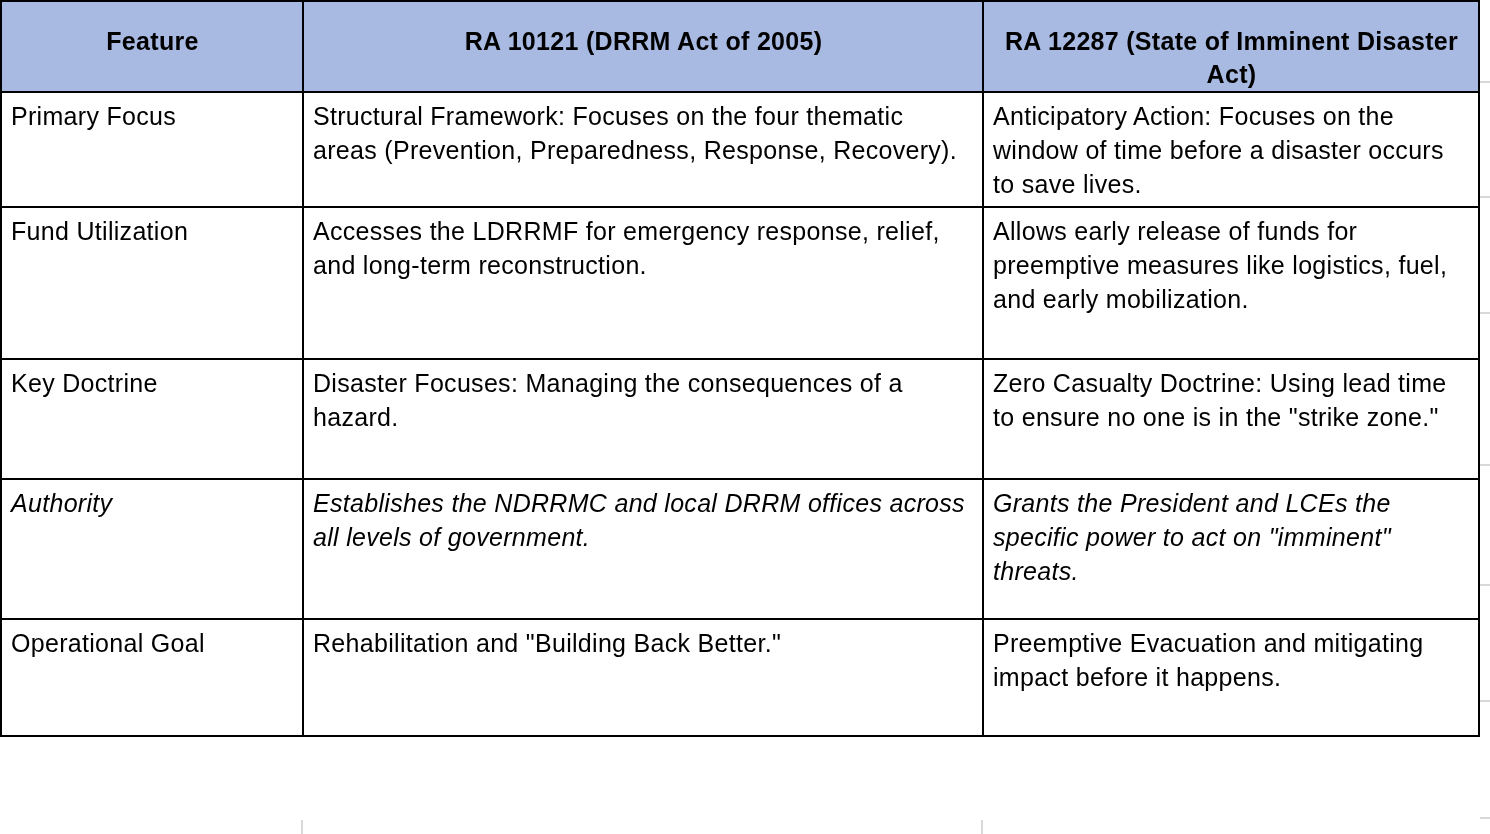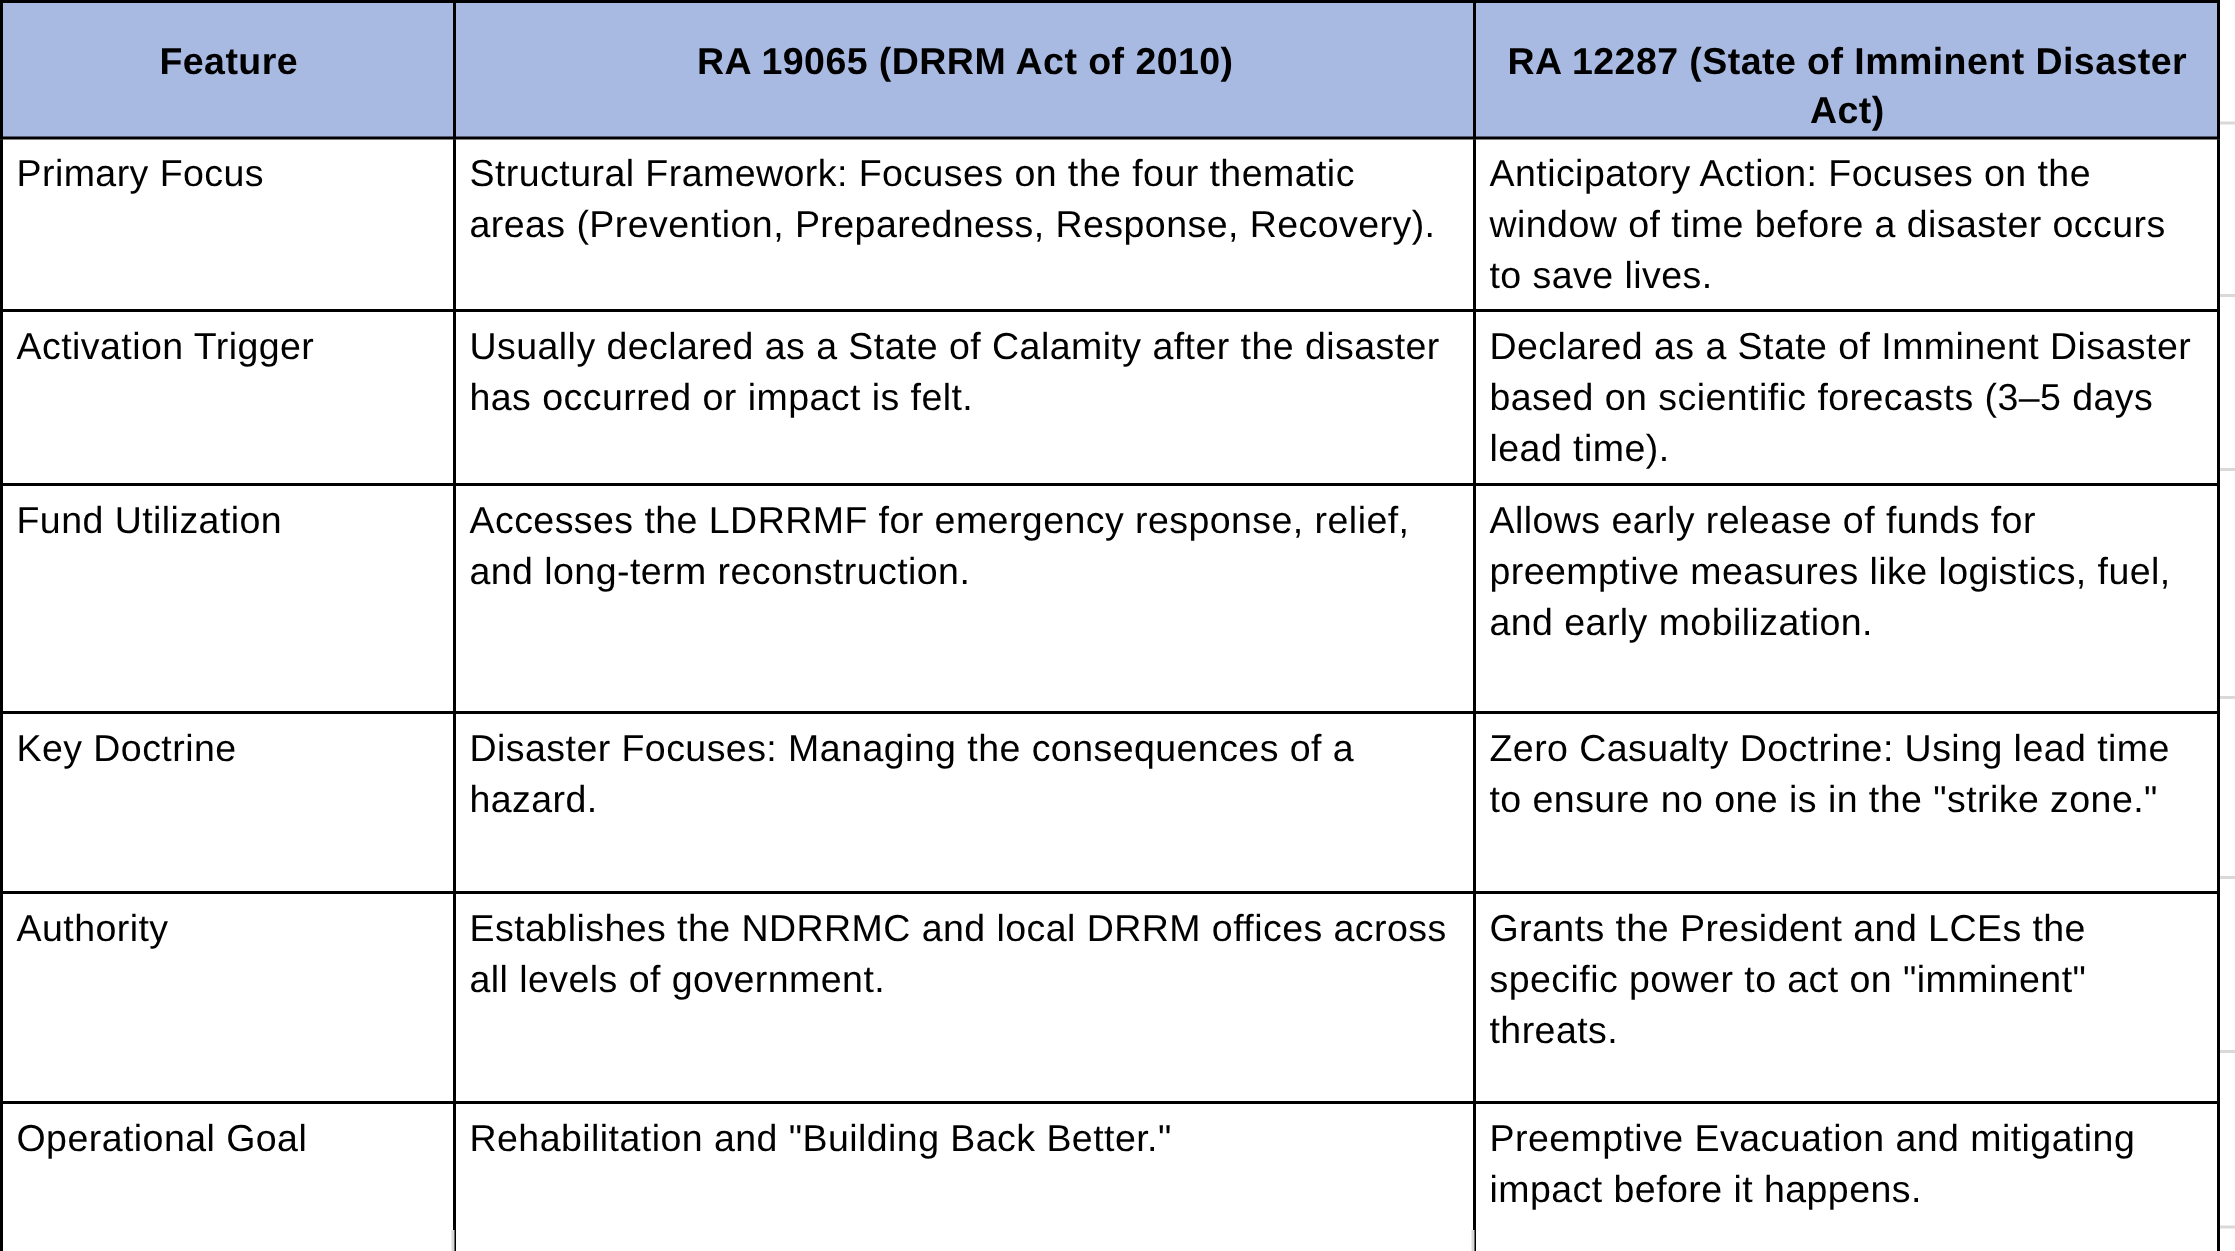--- a/index.html
+++ b/index.html
@@ -39,21 +39,21 @@
     text-align:center;
     line-height:33px;
     padding-top:23px;
   }
   
   tr.h-head{height:82px;}
   tr.h-r0{height:115px;}
   tr.h-r1{height:116px;}
   tr.h-r2{height:152px;}
   tr.h-r3{height:120px;}
-  tr.h-r4{height:140px;}
+  tr.h-r4{height:140px;font-style:italic;}
   tr.h-r5{height:117px;margin-left:19px;}
 
   
   .gridline{position:absolute;background:var(--gridline);}
   .gl-h{height:2px;left:1480px;width:10px;}
   .gl-v{width:2px;top:820px;height:14px;}
 </style>
 </head>
 <body>
 
@@ -61,34 +61,29 @@
 
   <table class="cmp">
     <colgroup>
       <col style="width:302px">
       <col style="width:680px">
       <col style="width:496px">
     </colgroup>
     <thead>
       <tr class="h-head">
         <th>Feature</th>
-        <th>RA 19065 (DRRM Act of 2010)</th>
+        <th>RA 10121 (DRRM Act of 2005)</th>
         <th>RA 12287 (State of Imminent Disaster Act)</th>
       </tr>
     </thead>
     <tbody>
       <tr class="h-r0">
         <td>Primary Focus</td>
         <td>Structural Framework: Focuses on the four thematic areas (Prevention, Preparedness, Response, Recovery).</td>
         <td>Anticipatory Action: Focuses on the window of time before a disaster occurs to save lives.</td>
-      </tr>
-      <tr class="h-r1">
-        <td>Activation Trigger</td>
-        <td>Usually declared as a State of Calamity after the disaster has occurred or impact is felt.</td>
-        <td>Declared as a State of Imminent Disaster based on scientific forecasts (3–5 days lead time).</td>
       </tr>
       <tr class="h-r2">
         <td>Fund Utilization</td>
         <td>Accesses the LDRRMF for emergency response, relief, and long-term reconstruction.</td>
         <td>Allows early release of funds for preemptive measures like logistics, fuel, and early mobilization.</td>
       </tr>
       <tr class="h-r3">
         <td>Key Doctrine</td>
         <td>Disaster Focuses: Managing the consequences of a hazard.</td>
         <td>Zero Casualty Doctrine: Using lead time to ensure no one is in the "strike zone."</td>

